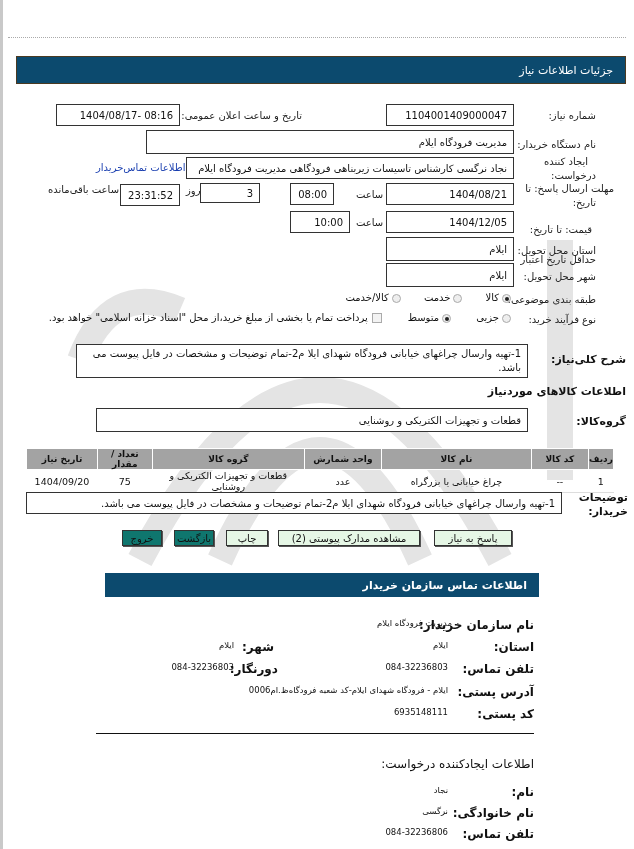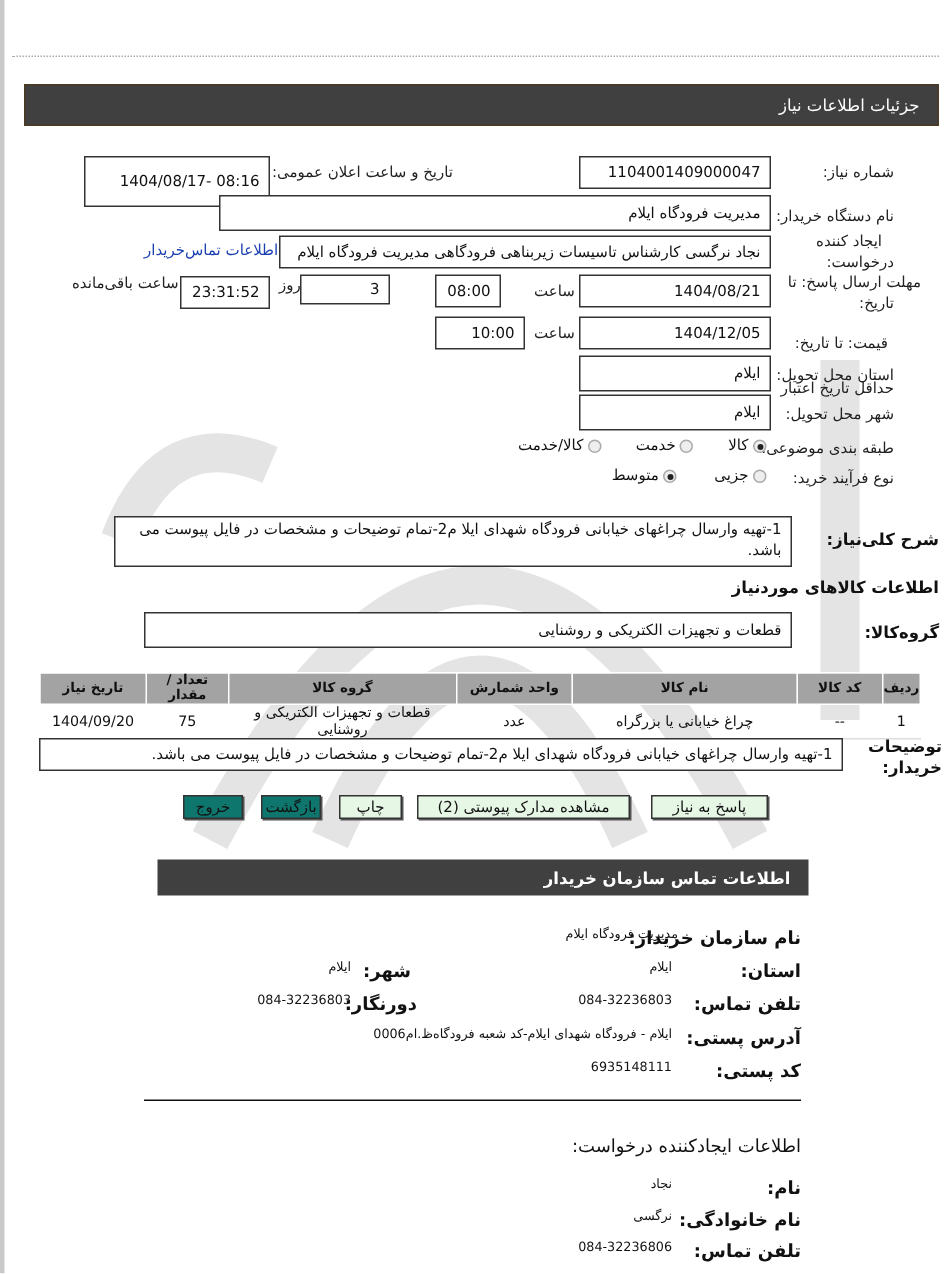--- a/index.html
+++ b/index.html
@@ -1,21 +1,21 @@
 <!DOCTYPE html>
 <html><head>
   <meta charset="utf-8">
   <style>
     * { box-sizing: border-box; margin: 0; padding: 0; }
     html, body { width: 634px; height: 849px; background: #ffffff; overflow: hidden; }
     body { font-family: "DejaVu Sans", sans-serif; font-size: 10px; color: #111; position: relative; direction: rtl; }
     .left-rule { position: absolute; left: 0; top: 0; width: 3px; height: 849px; background: #c9c9c9; }
     .dotted-rule { position: absolute; left: 8px; right: 8px; top: 37px; border-top: 1px dotted #aaa; }
     .watermark { position: absolute; left: 20px; top: 160px; width: 600px; height: 420px; pointer-events: none; }
-    .hdr-bar { position: absolute; background: #404040; color: #fff; border: 1px solid #4a3a22; font-size: 11px; padding-right: 12px; display: flex; align-items: center; text-align: center; }
+    .hdr-bar { position: absolute; background: #0c4a6e; color: #fff; border: 1px solid #4a3a22; font-size: 11px; padding-right: 12px; display: flex; align-items: center; text-align: center; }
     .abs { position: absolute; }
     .lbl { position: absolute; font-size: 10px; color: #222; white-space: nowrap; }
     .box { position: absolute; border: 1px solid #333; background: #fff; font-size: 10px; padding: 0 6px; display: flex; align-items: center; white-space: nowrap; overflow: hidden; }
     .box.ltr { direction: ltr; justify-content: flex-end; }
     .link { position: absolute; color: #1a3fb0; font-size: 10px; white-space: nowrap; cursor: pointer; }
     .radio { display: inline-block; width: 9px; height: 9px; border: 1px solid #aaa; border-radius: 50%; background: #eee; vertical-align: middle; margin: 0 3px; position: relative; }
     .radio.on::after { content: ""; position: absolute; left: 2px; top: 2px; width: 4px; height: 4px; border-radius: 50%; background: #222; }
     .chk { display: inline-block; width: 10px; height: 10px; border: 1px solid #aaa; background: #f3f3f3; vertical-align: middle; margin: 0 4px; }
     .row-inline { position: absolute; font-size: 10px; white-space: nowrap; display: flex; align-items: center; gap: 4px; }
     .bold-lbl { position: absolute; font-weight: bold; font-size: 11px; white-space: nowrap; }
@@ -45,21 +45,21 @@
 </svg>
 
 <div class="hdr-bar" style="left:16px; top:56px; width:610px; height:28px;">
   <span>جزئیات اطلاعات نیاز</span>
 </div>
 
 <div class="lbl" style="right:38px; top:110px;">شماره نیاز:</div>
 <div class="box ltr" style="left:386px; top:104px; width:128px; height:22px;">1104001409000047</div>
 
 <div class="lbl" style="right:332px; top:110px;">تاریخ و ساعت اعلان عمومی:</div>
-<div class="box ltr" style="left:56px; top:104px; width:124px; height:34px;">1404/08/17- 08:16</div>
+<div class="box ltr" style="left:56px; top:104px; width:124px; height:22px;">1404/08/17- 08:16</div>
 
 <div class="lbl" style="right:38px; top:139px;">نام دستگاه خریدار:</div>
 <div class="box" style="left:146px; top:130px; width:368px; height:24px;">مدیریت فرودگاه ایلام</div>
 
 <div class="lbl" style="right:46px; top:156px;">ایجاد کننده</div>
 <div class="lbl" style="right:38px; top:170px;">درخواست:</div>
 <div class="box" style="left:186px; top:157px; width:328px; height:22px;">نجاد نرگسی کارشناس تاسیسات زیربناهی فرودگاهی مدیریت فرودگاه ایلام</div>
 <div class="link" style="left:96px; top:162px;">اطلاعات تماس‌خریدار</div>
 
 <div class="lbl" style="right:20px; top:183px;">مهلت ارسال پاسخ: تا</div>
@@ -92,20 +92,21 @@
   <span style="width:12px"></span>
   <span><span class="radio"></span><span>کالا/خدمت</span></span>
 </div>
 
 <div class="lbl" style="right:38px; top:314px;">نوع فرآیند خرید:</div>
 <div class="row-inline" style="right:120px; top:312px;">
   <span><span class="radio"></span><span>جزیی</span></span>
   <span style="width:14px"></span>
   <span><span class="radio on"></span><span>متوسط</span></span>
   <span style="width:14px"></span>
+  <span><span class="chk"></span><span>پرداخت تمام یا بخشی از مبلغ خرید،از محل "اسناد خزانه اسلامی" خواهد بود.</span></span>
 </div>
 
 <div class="bold-lbl" style="right:8px; top:353px;">شرح کلی‌نیاز:</div>
 <div class="abs" style="left:76px; top:344px; width:452px; height:34px; border:1px solid #333; background:#fff; font-size:10px; padding:2px 6px; line-height:14px;">1-تهیه وارسال چراغهای خیابانی فرودگاه شهدای ایلا م2-تمام توضیحات و مشخصات در فایل پیوست می باشد.</div>
 
 <div class="bold-lbl" style="right:8px; top:385px;">اطلاعات کالاهای موردنیاز</div>
 <div class="bold-lbl" style="right:8px; top:415px;">گروه‌کالا:</div>
 <div class="box" style="left:96px; top:408px; width:432px; height:24px;">قطعات و تجهیزات الکتریکی و روشنایی</div>
 
 <table class="items">

